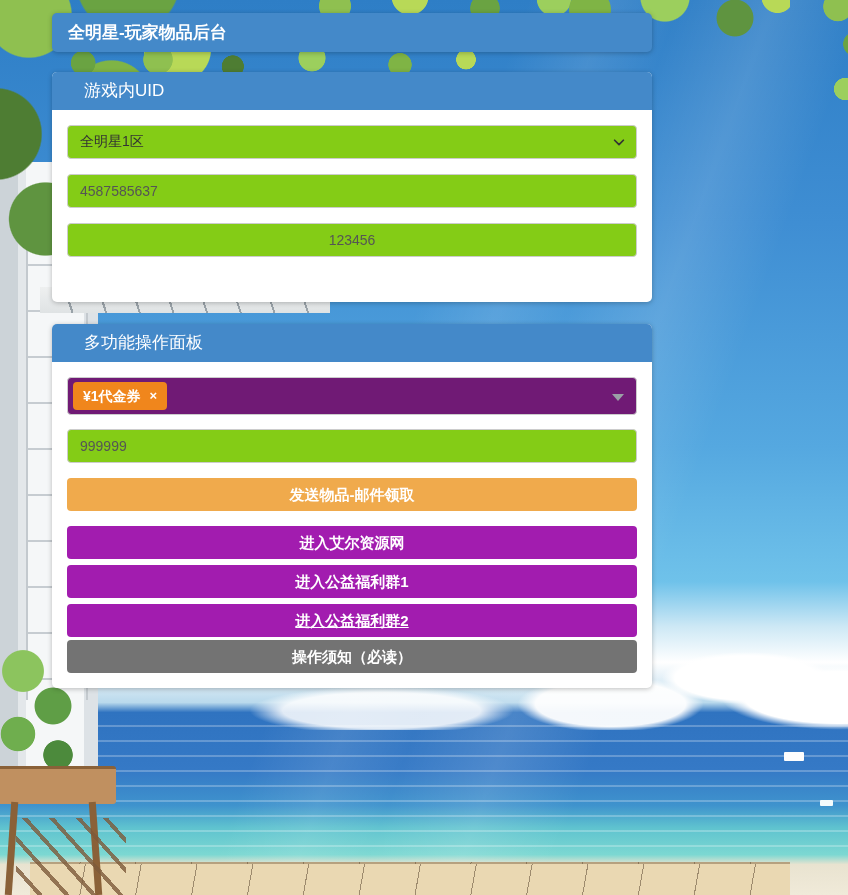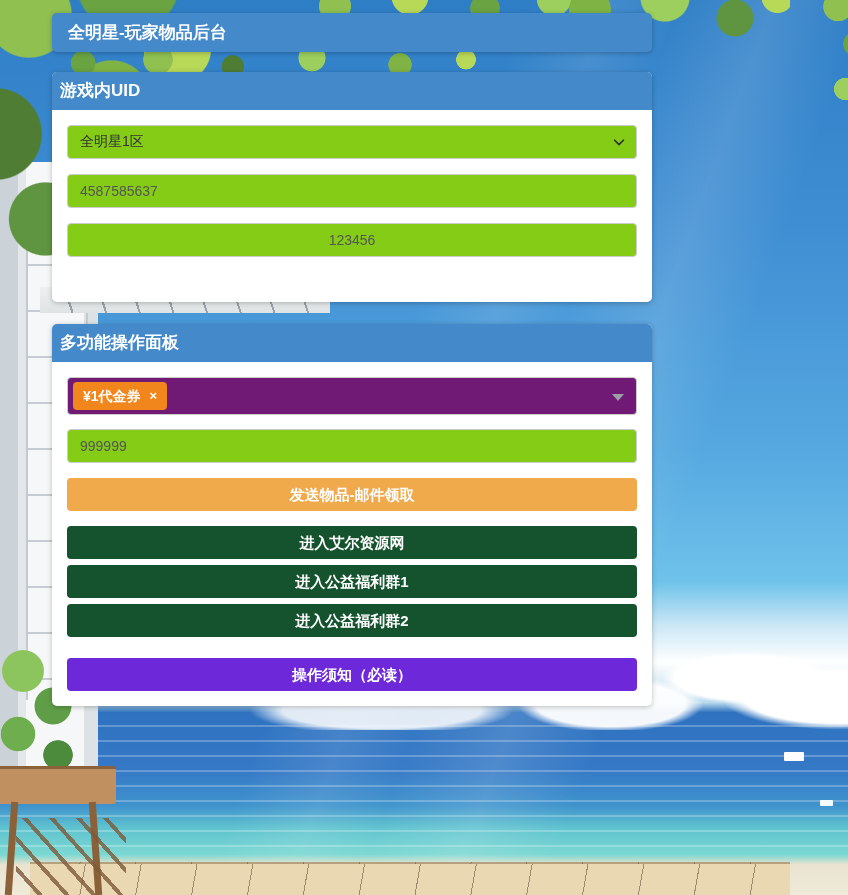--- a/index.html
+++ b/index.html
@@ -139,60 +139,60 @@
     height:39px; line-height:39px; padding:0 16px;
     background:#4489c9; color:#fff; font-size:17px; font-weight:bold;
     border-radius:5px; box-shadow:0 1px 5px rgba(0,0,0,.25);
     margin-bottom:20px;
   }
   .panel {
     background:#fff; border-radius:5px; box-shadow:0 1px 5px rgba(0,0,0,.25);
     margin-bottom:22px;
   }
   .panel-heading {
-    background:#4489c9; color:#fff; font-size:17px; font-weight:bold;
-    padding:9px 8px; line-height:20px; border-radius:5px 5px 0 0;
+    background:#4489c9; color:#fff; font-size:17px; font-weight:normal;
+    padding:9px 32px; line-height:20px; border-radius:5px 5px 0 0;
   }
   .panel-body { padding:15px; }
   .form-control {
     display:block; width:100%; height:34px; padding:6px 12px;
     font-size:14px; color:#555; background:#84cc16;
     border:1px solid #ccc; border-radius:4px;
     font-family:inherit;
   }
   .select-box { position:relative; display:flex; align-items:center; cursor:pointer; }
   .select-box .select-value { color:#333; }
   .select-chevron { position:absolute; right:10px; top:9px; }
   .mb15 { margin-bottom:15px; }
   .mb14 { margin-bottom:14px; }
   .btn {
     display:block; width:100%; border:none; border-radius:4px;
     color:#fff; font-size:15px; font-weight:bold; line-height:19px;
     padding:7px 0; text-align:center; cursor:pointer; font-family:inherit;
   }
   .btn-warning { background:#f0aa4c; }
-  .btn-primary { background:#14532d; }
-  .btn-danger  { background:#6d28d9; }
+  .btn-primary { background:#a21caf; }
+  .btn-danger  { background:#737373; }
   .multiselect {
     position:relative; min-height:38px; border:1px solid #ccc; border-radius:4px;
     padding:4px 34px 4px 5px; background:#701a75; cursor:pointer;
   }
   .tag {
     display:inline-flex; align-items:center; gap:9px;
     background:#f0861c; color:#fff; font-size:14px; font-weight:bold;
     border-radius:4px; padding:5px 10px; line-height:18px;
   }
   .tag-remove { font-size:13px; cursor:pointer; line-height:18px; }
   .caret {
     position:absolute; right:12px; top:16px; width:0; height:0;
     border-left:6px solid transparent; border-right:6px solid transparent;
     border-top:7px solid #9aa0a6;
   }
   .gap6 { margin-bottom:6px; }
-  .gap3 { margin-bottom:21px; }
+  .gap3 { margin-bottom:3px;text-decoration:underline; }
 </style>
 </head>
 <body>
 
 <div class="bg">
   <div class="sky"></div>
   <div class="rays"></div>
   <div class="clouds"></div>
   <div class="waves"></div>
   <div class="boat1"></div>

